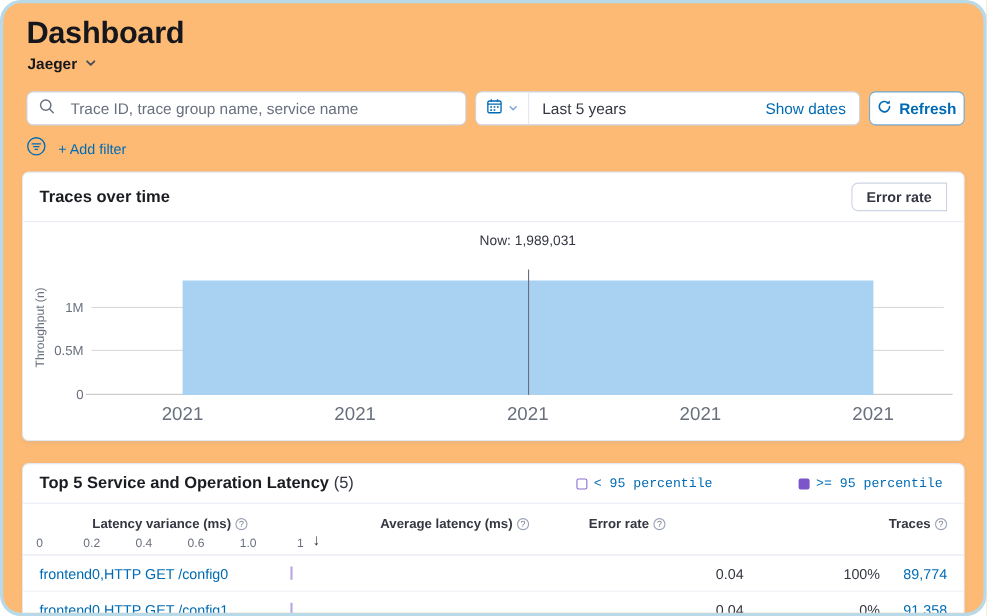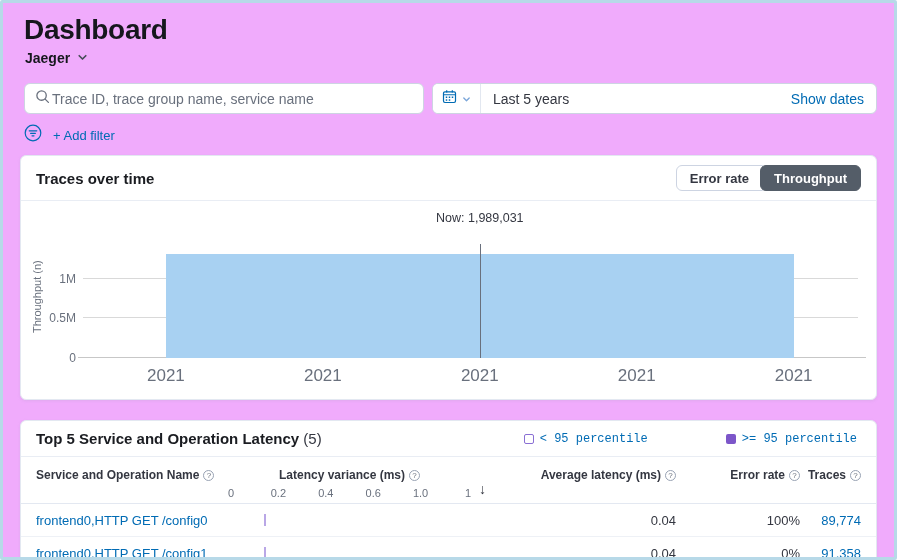--- a/index.html
+++ b/index.html
@@ -4,38 +4,38 @@
 <style>
   * { box-sizing: border-box; }
   html,body { margin:0; padding:0; }
   body {
     width:897px; height:560px; overflow:hidden;
     font-family:"Liberation Sans", sans-serif;
     background:#fff;
   }
   .frame {
     width:897px; height:560px;
-    border:3px solid #b7d9e8; border-radius:2px;
-    background:#f0abfc; overflow:hidden;
+    border:3px solid #b7d9e8; border-radius:19px;
+    background:#fdba74; overflow:hidden;
   }
   
   .page-title {
     margin:11px 0 2px 0; padding-left:21px;
     font-size:28px; font-weight:700; color:#16171d; letter-spacing:-0.3px;
   }
   .source-row {
     padding-left:22px; height:20px;
     display:flex; align-items:center; gap:7px;
     font-size:14px; font-weight:700; color:#16171d; cursor:pointer;
   }
   
   .controls-row { margin:15px 17px 0 21px; display:flex; gap:8px; height:31px; }
   .search-box {
     flex:0 0 400px; background:#fff; border:1px solid #cdd4e2; border-radius:6px;
-    display:flex; align-items:center; padding:0 10px; gap:0;
+    display:flex; align-items:center; padding:0 10px; gap:12px;
   }
   .search-box input {
     flex:1; border:none; outline:none; font-family:"Liberation Sans",sans-serif;
     font-size:14px; color:#343741; background:transparent;
   }
   .search-box input::placeholder { color:#69707d; opacity:1; }
   .date-box {
     flex:1; background:#fff; border:1px solid #cdd4e2; border-radius:6px;
     display:flex; align-items:center; overflow:hidden;
   }
@@ -171,40 +171,48 @@
         <span>
           <svg width="9" height="9" viewBox="0 0 10 10">
               <path d="M2 3.4 L5 6.4 L8 3.4" fill="none" stroke="#7ba6d9" stroke-width="1.5" stroke-linecap="round" stroke-linejoin="round"></path>
             </svg>
         </span>
       </div>
       <span class="date-text">Last 5 years</span>
       <span class="show-dates">Show dates</span>
     </div>
 
+    <button class="refresh-btn">
+      <span class="refresh-icon">
+        <svg width="14" height="14" viewBox="0 0 14 14">
+            <path d="M11.7 7 A4.7 4.7 0 1 1 10.2 3.5" fill="none" stroke="#006bb4" stroke-width="1.5" stroke-linecap="round"></path>
+            <path d="M11.9 1.2 L11.9 4.3 L8.8 4.3 Z" fill="#006bb4"></path>
+          </svg>
+      </span>
+      <span>Refresh</span>
+    </button>
   </div>
 
   <div class="filter-row">
     <span>
       <svg width="18" height="18" viewBox="0 0 18 18">
           <circle cx="9" cy="9" r="7.8" fill="none" stroke="#006bb4" stroke-width="1.2"></circle>
           <line x1="5.2" y1="6.8" x2="12.8" y2="6.8" stroke="#006bb4" stroke-width="1.2" stroke-linecap="round"></line>
           <line x1="6.6" y1="9.3" x2="11.4" y2="9.3" stroke="#006bb4" stroke-width="1.2" stroke-linecap="round"></line>
           <line x1="8" y1="11.8" x2="10" y2="11.8" stroke="#006bb4" stroke-width="1.2" stroke-linecap="round"></line>
         </svg>
     </span>
     <span class="add-filter">+ Add filter</span>
   </div>
 
   <div class="panel" style="height:245px;">
     <div class="panel-header">
       <span class="panel-title">Traces over time</span>
       <div class="btn-group">
         <button class="btn-toggle btn-off">Error rate</button>
-        <button class="btn-toggle btn-on">Throughput</button>
       </div>
     </div>
     <div class="chart-wrap">
       <div class="y-axis-label">Throughput (n)</div>
       <div class="y-ticks">
           <div class="ytick" style="bottom: calc(0% - 6px);">0</div>
           <div class="ytick" style="bottom: calc(32.0513% - 6px);">0.5M</div>
           <div class="ytick" style="bottom: calc(64.1026% - 6px);">1M</div>
         </div>
       <div class="plot">
@@ -235,23 +243,20 @@
           <span>&lt; 95 percentile</span>
         </span>
         <span class="legend-item">
           <span class="swatch" style="background: rgb(124, 86, 201);"></span>
           <span>&gt;= 95 percentile</span>
         </span>
       </div>
     </div>
 
     <div class="thead">
-      <div class="th col-name">
-        <span>Service and Operation Name</span><span class="info">?</span>
-      </div>
       <div class="th col-var">
         <div class="var-head-title">
           <span>Latency variance (ms)</span><span class="info">?</span>
         </div>
         <div class="var-scale-head">
             <span class="var-num" style="left: 0%;">0</span>
             <span class="var-num" style="left: 20%;">0.2</span>
             <span class="var-num" style="left: 40%;">0.4</span>
             <span class="var-num" style="left: 60%;">0.6</span>
             <span class="var-num" style="left: 80%;">1.0</span>

